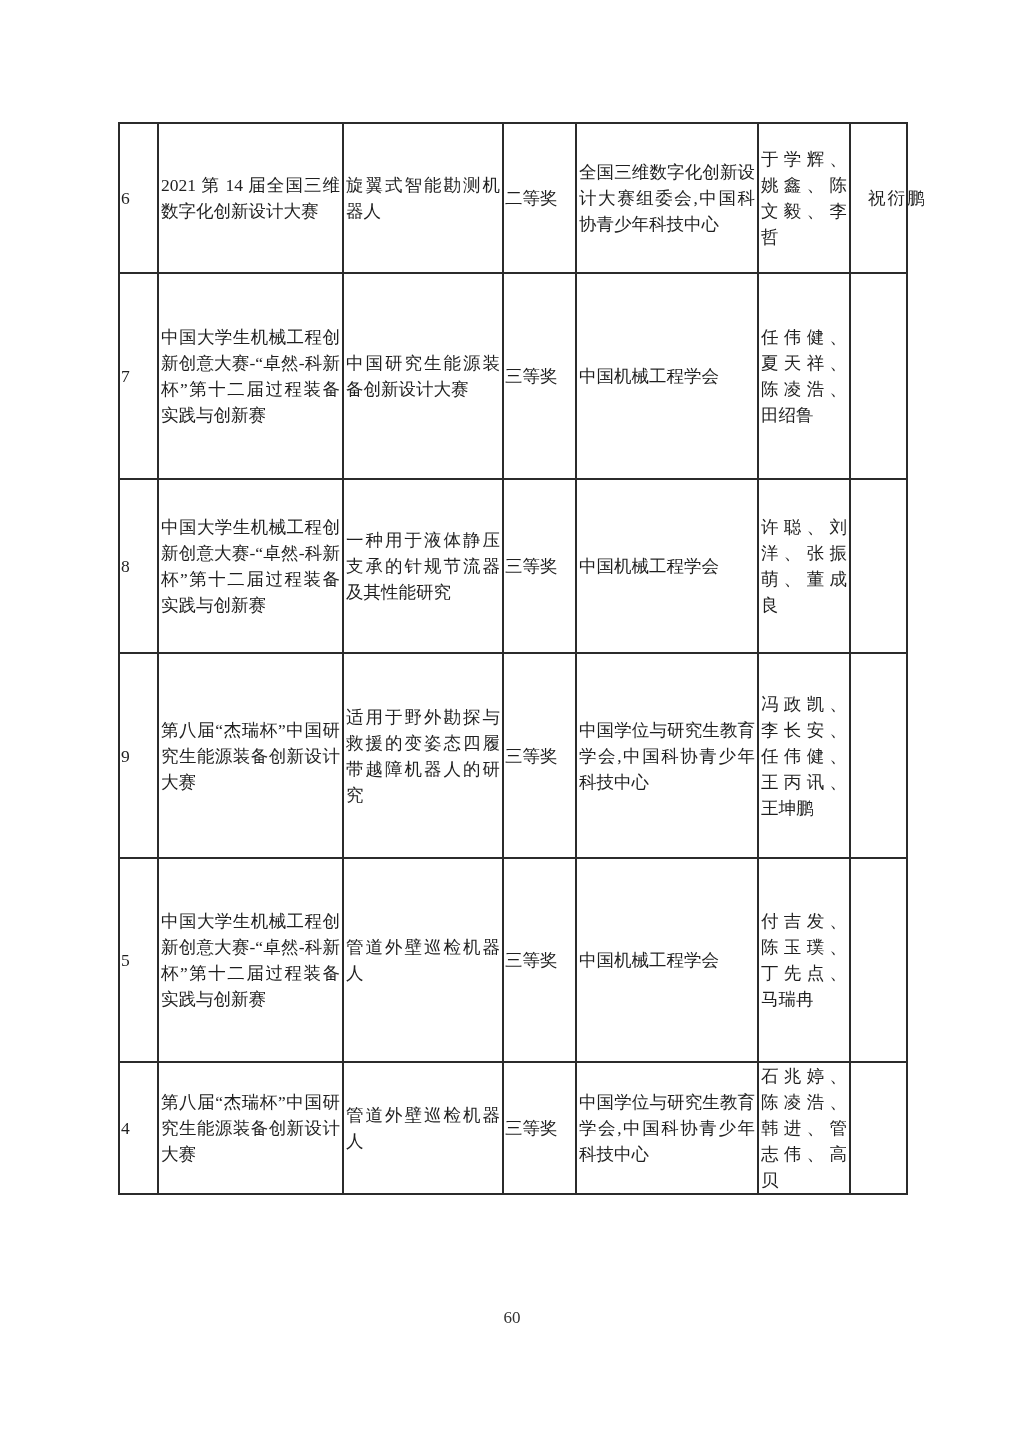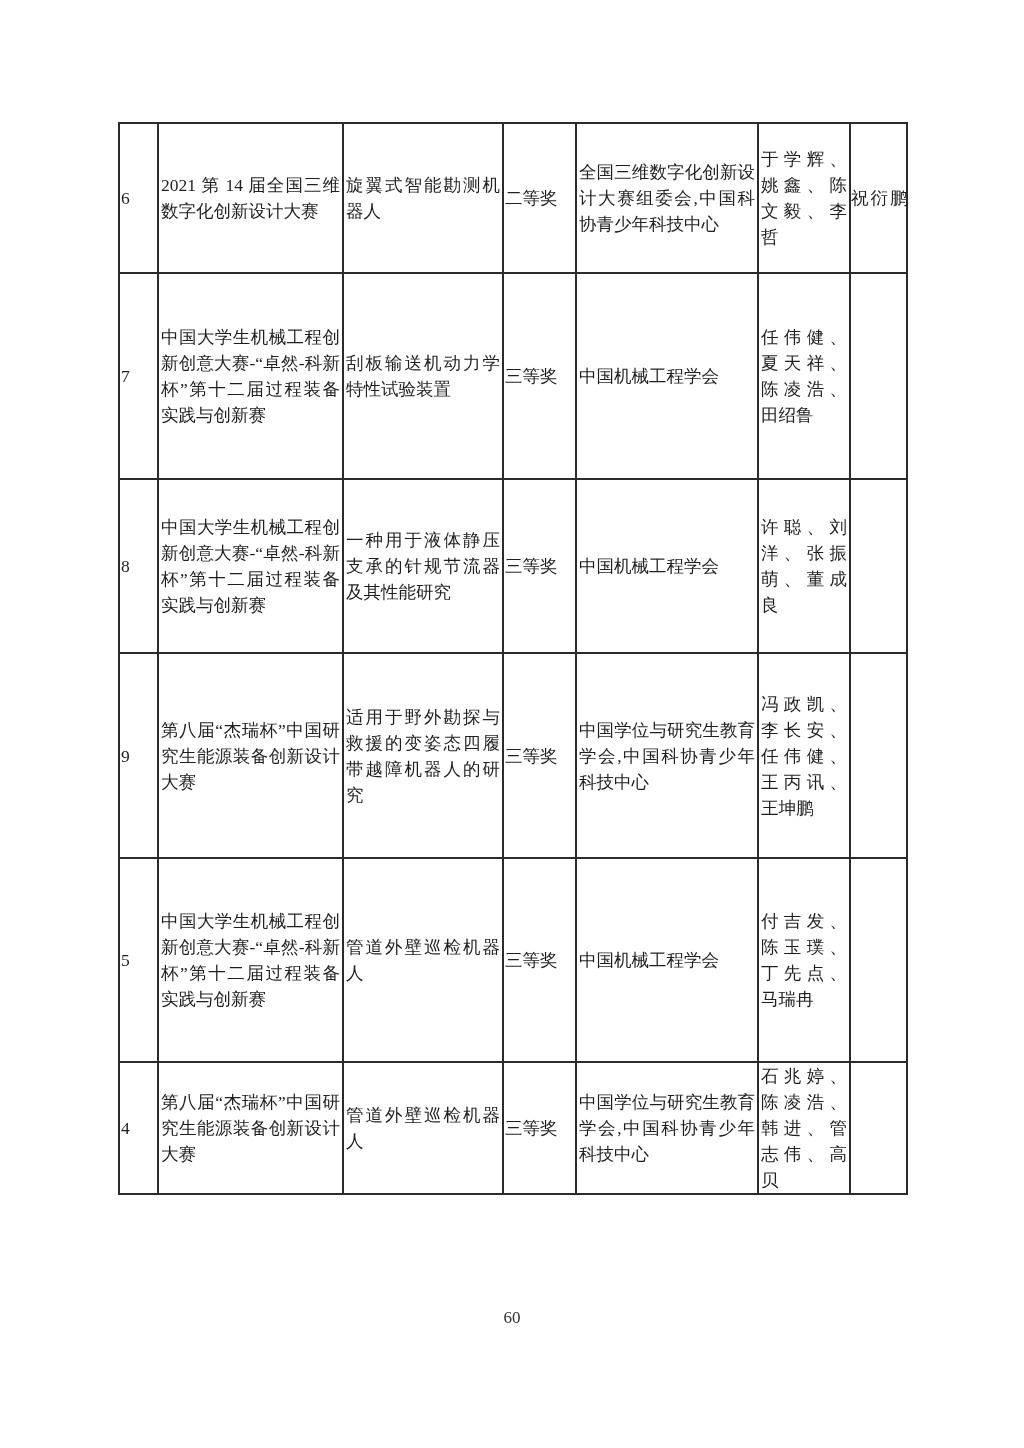--- a/index.html
+++ b/index.html
@@ -35,21 +35,21 @@
   .doc-table td.c-no {
     text-align: left;
     padding: 0 0 0 1px;
   }
   .doc-table td.c-award {
     text-align: left;
     padding: 0 7px 0 1px;
   }
   .doc-table td.c-adv {
     text-align: left;
-    padding: 0;
+    padding: 17px;
     white-space: nowrap;
     letter-spacing: 2px;
   }
   tr.r0 { height: 150px; }
   tr.r1 { height: 206px; }
   tr.r2 { height: 174px; }
   tr.r3 { height: 205px; }
   tr.r4 { height: 204px; }
   tr.r5 { height: 124px; }
   .page-footer {
@@ -81,21 +81,21 @@
       <td class="c-comp">2021 第 14 届全国三维数字化创新设计大赛</td>
       <td class="c-proj">旋翼式智能勘测机器人</td>
       <td class="c-award">二等奖</td>
       <td class="c-org">全国三维数字化创新设计大赛组委会,中国科协青少年科技中心</td>
       <td class="c-mem">于学辉、姚鑫、陈文毅、李哲</td>
       <td class="c-adv">祝衍鹏</td>
     </tr>
     <tr class="r1">
       <td class="c-no">7</td>
       <td class="c-comp">中国大学生机械工程创新创意大赛-“卓然-科新杯”第十二届过程装备实践与创新赛</td>
-      <td class="c-proj">刮板输送机动力学特性试验装置</td>
+      <td class="c-proj">中国研究生能源装备创新设计大赛</td>
       <td class="c-award">三等奖</td>
       <td class="c-org">中国机械工程学会</td>
       <td class="c-mem">任伟健、夏天祥、陈凌浩、田绍鲁</td>
       <td class="c-adv"></td>
     </tr>
     <tr class="r2">
       <td class="c-no">8</td>
       <td class="c-comp">中国大学生机械工程创新创意大赛-“卓然-科新杯”第十二届过程装备实践与创新赛</td>
       <td class="c-proj">一种用于液体静压支承的针规节流器及其性能研究</td>
       <td class="c-award">三等奖</td>

